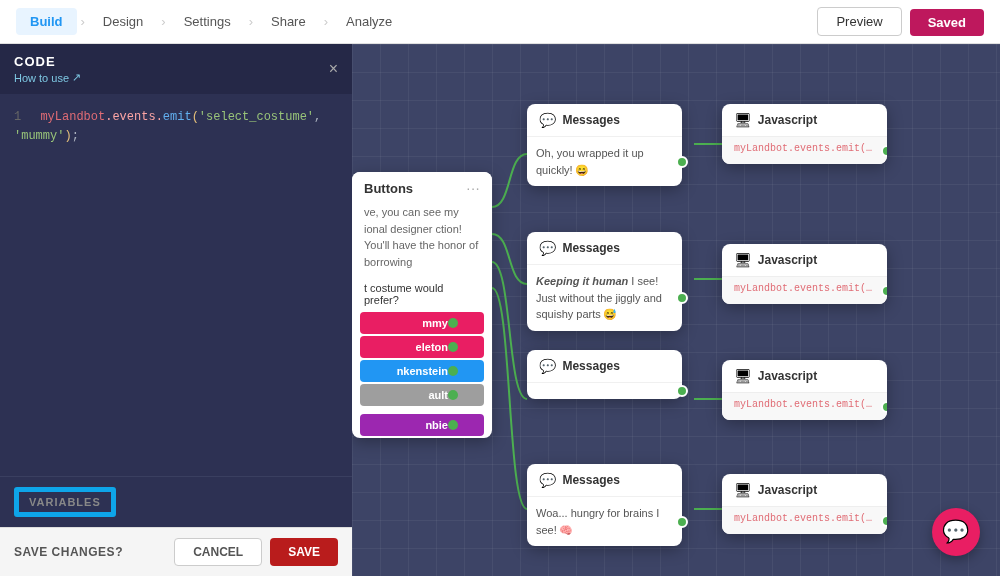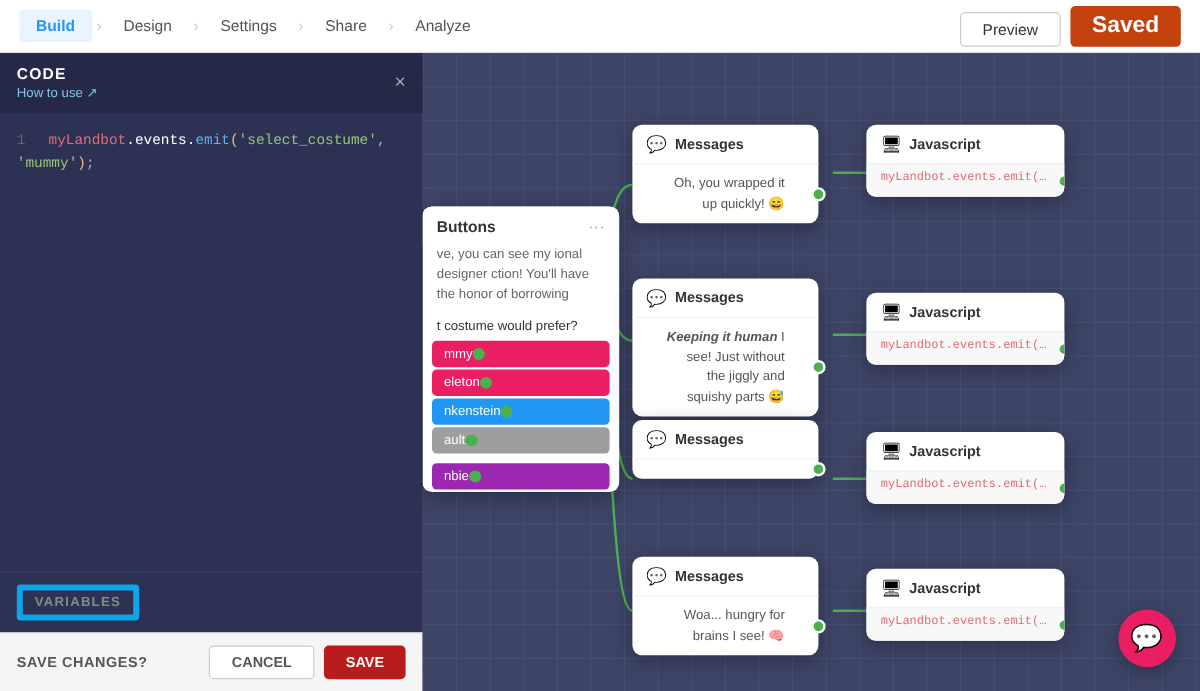--- a/index.html
+++ b/index.html
@@ -49,23 +49,23 @@
       border-radius: 4px;
       background: #fff;
       font-size: 13px;
       cursor: pointer;
       color: #333;
     }
     .btn-saved {
       padding: 6px 18px;
       border: none;
       border-radius: 4px;
-      background: #c2410c;
+      background: #be185d;
       color: #fff;
-      font-size: 19px;
+      font-size: 13px;
       cursor: pointer;
       font-weight: 600;
     }
 
     
     .main-container {
       display: flex;
       height: calc(576px - 44px);
     }
 
@@ -194,21 +194,21 @@
       background-size: 28px 28px;
       position: relative;
       overflow: hidden;
     }
 
     
     .node-buttons {
       position: absolute;
       left: 0;
       top: 128px;
-      width: 164px;
+      width: 140px;
       background: #fff;
       border-radius: 8px;
       box-shadow: 0 4px 16px rgba(0,0,0,0.3);
       overflow: hidden;
     }
     .node-header {
       padding: 8px 12px;
       display: flex;
       align-items: center;
       justify-content: space-between;
@@ -231,28 +231,28 @@
       line-height: 1.5;
     }
     .node-question {
       font-size: 11px;
       font-weight: 400;
       color: #333;
       padding: 4px 12px 4px;
     }
     .btn-option {
       margin: 2px 8px;
-      padding: 5px 10px;
+      padding: 5px 26px;
       border-radius: 4px;
       font-size: 11px;
       color: #fff;
-      font-weight: 400;
-      display: flex;
-      align-items: center;
-      justify-content: flex-start;
+      font-weight: 700;
+      display: flex;
+      align-items: center;
+      justify-content: flex-end;
     }
     .btn-dot {
       width: 10px;
       height: 10px;
       border-radius: 50%;
       background: #4caf50;
       flex-shrink: 0;
     }
 
     
@@ -274,26 +274,25 @@
     .msg-icon {
       color: #aaa;
       font-size: 14px;
     }
     .msg-title {
       font-size: 12px;
       font-weight: 700;
       color: #333;
     }
     .msg-body {
-      padding: 8px 28px;
+      padding: 8px 9px;
       font-size: 11px;
       color: #555;
       line-height: 1.5;
       position: relative;
-      text-align: right;
     }
     .msg-body em {
       font-style: italic;
       font-weight: 700;
     }
     .out-dot {
       position: absolute;
       right: -6px;
       top: 50%;
       transform: translateY(-50%);
@@ -410,21 +409,21 @@
           <span>How to use</span>
           <span>↗</span>
         </div>
       </div>
       <div class="code-close">×</div>
     </div>
 
     <div class="code-editor">
       <div class="code-line">
         <span class="code-ln">1</span>
-        <span class="code-keyword">myLandbot</span><span style="color:#ffffff">.events.</span><span class="code-fn">emit</span><span class="code-paren">(</span><span class="code-string">'select_costume'</span><span style="color:#abb2bf">, </span><span class="code-string">'mummy'</span><span class="code-paren">)</span><span style="color:#abb2bf">;</span>
+        <span class="code-keyword">myLandbot</span><span style="color:#fca5a5">.events.</span><span class="code-fn">emit</span><span class="code-paren">(</span><span class="code-string">'select_costume'</span><span style="color:#abb2bf">, </span><span class="code-string">'mummy'</span><span class="code-paren">)</span><span style="color:#abb2bf">;</span>
       </div>
     </div>
 
     <div class="variables-bar">
       <div class="variables-label">VARIABLES</div>
     </div>
 
     <div class="save-bar">
       <div class="save-label">SAVE CHANGES?</div>
       <div class="save-actions">

